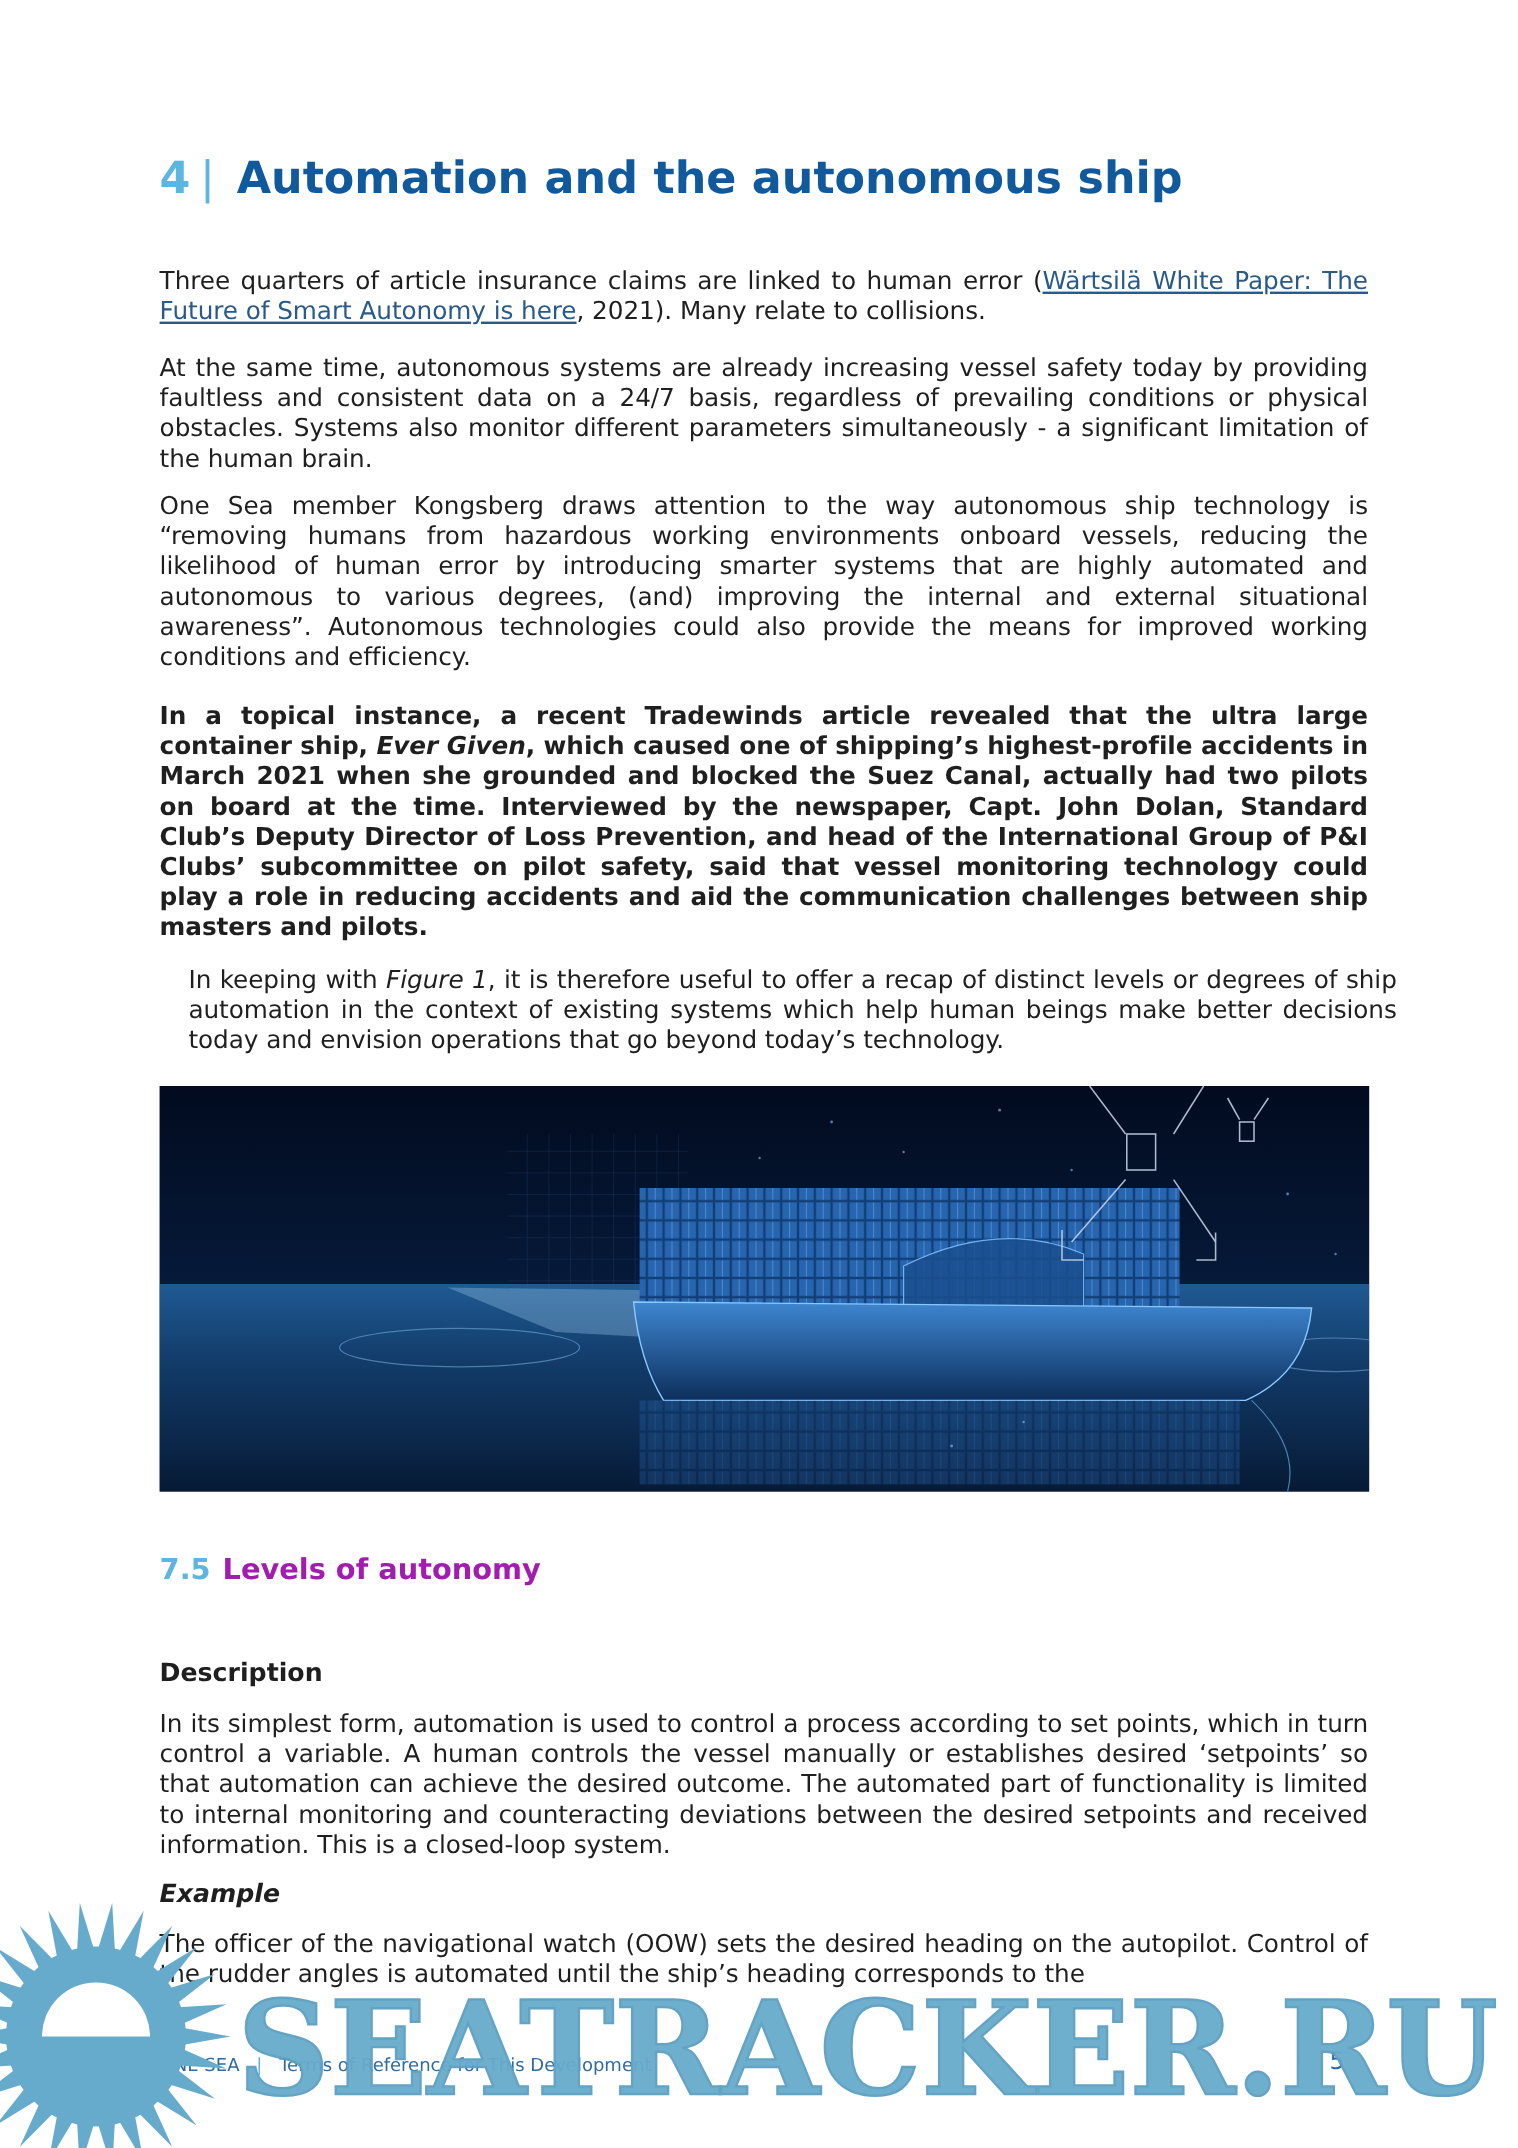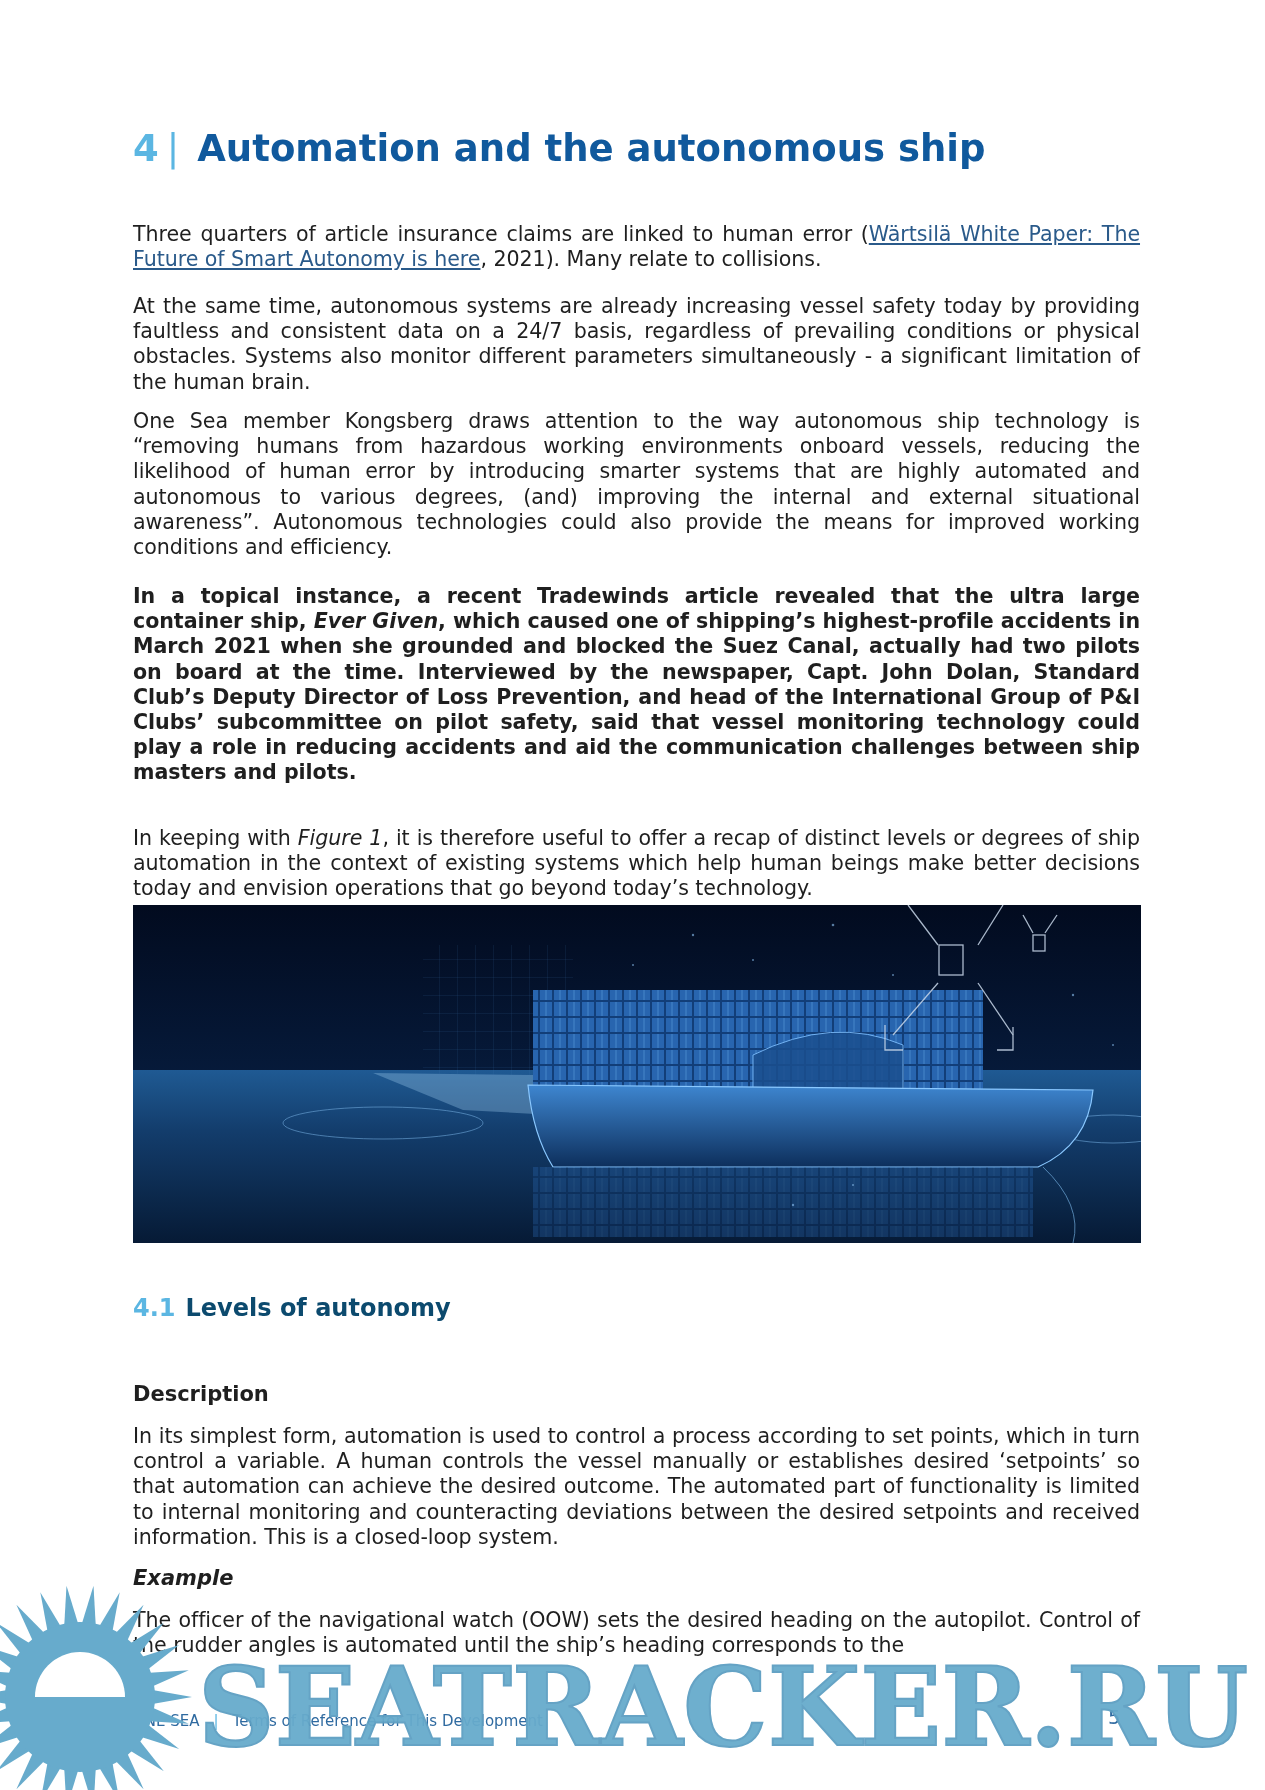--- a/index.html
+++ b/index.html
@@ -19,21 +19,21 @@
            text-align-last: left; letter-spacing: -0.05px; }
   .link { color: #2a5a8a; text-decoration: underline; }
 
   .figure { position: absolute; left: 133px; top: 905px; width: 1008px; height: 338px;
             background: #04122a; overflow: hidden; }
   .figure svg { display: block; }
 
   .section-title { position: absolute; left: 133px; top: 1293px; margin: 0;
                    font-weight: bold; font-size: 24px; line-height: 30px; white-space: nowrap; }
   .section-num { color: #5bb6e2; margin-right: 10px; }
-  .section-text { color: #0c4a6e; }
+  .section-text { color: #a21caf; }
 
   .level-head { position: absolute; left: 133px; top: 1338px; margin: 0; font-weight: bold;
                 font-style: italic; font-size: 21px; line-height: 26px; color: #1f1f1f; }
   .sub-head { position: absolute; left: 133px; margin: 0; font-weight: bold; font-size: 21px;
               line-height: 26px; color: #1f1f1f; }
 
   .footer { position: absolute; left: 133px; top: 1712px; font-size: 15px; color: #2f6aa0;
             white-space: nowrap; }
   .footer-sep { margin: 0 14px; color: #5bb6e2; }
   .page-num { position: absolute; left: 1108px; top: 1705px; font-size: 20px; color: #2f6aa0; }
@@ -62,21 +62,21 @@
   <div class="body-col" style="top:409px;">
     <p class="para">One Sea member Kongsberg draws attention to the way autonomous ship technology is “removing humans from hazardous working environments onboard vessels, reducing the likelihood of human error by introducing smarter systems that are highly automated and autonomous to various degrees, (and) improving the internal and external situational awareness”. Autonomous technologies could also provide the means for improved working conditions and efficiency.</p>
   </div>
 
   <div class="body-col" style="top:584px;font-weight:bold;">
     <p class="para">
       <span>In a topical instance, a recent Tradewinds article revealed that the ultra large container ship, </span><em>Ever Given</em><span>, which caused one of shipping’s highest-profile accidents in March 2021 when she grounded and blocked the Suez Canal, actually had two pilots on board at the time. Interviewed by the newspaper, Capt. John Dolan, Standard Club’s Deputy Director of Loss Prevention, and head of the International Group of P&amp;I Clubs’ subcommittee on pilot safety, said that vessel monitoring technology could play a role in reducing accidents and aid the communication challenges between ship masters and pilots.</span>
     </p>
   </div>
 
-  <div class="body-col" style="top:826px;">
+  <div class="body-col" style="top:804px;margin-left:24px;">
     <p class="para">
       <span>In keeping with </span><em>Figure 1</em><span>, it is therefore useful to offer a recap of distinct levels or degrees of ship automation in the context of existing systems which help human beings make better decisions today and envision operations that go beyond today’s technology.</span>
     </p>
   </div>
 
   <div class="figure" title="Digital wireframe illustration of a container ship on a dark blue sea">
     <svg width="1008" height="338" viewBox="0 0 1008 338">
       <defs>
         <linearGradient id="sky" x1="0" y1="0" x2="0" y2="1">
           <stop offset="0" stop-color="#020b1f"></stop>
@@ -132,21 +132,21 @@
           <circle cx="940" cy="90" r="1.2"></circle>
           <circle cx="980" cy="140" r="1"></circle>
         <circle cx="500" cy="60" r="1"></circle>
           <circle cx="660" cy="300" r="1.2"></circle>
           <circle cx="720" cy="280" r="1"></circle>
       </g>
     </svg>
   </div>
 
   <h2 class="section-title">
-    <span class="section-num">4.1</span><span class="section-text">Levels of autonomy</span>
+    <span class="section-num">7.5</span><span class="section-text">Levels of autonomy</span>
   </h2>
 
 
   <h4 class="sub-head" style="top:1381px;">Description</h4>
 
   <div class="body-col" style="top:1424px;">
     <p class="para">In its simplest form, automation is used to control a process according to set points, which in turn control a variable. A human controls the vessel manually or establishes desired ‘setpoints’ so that automation can achieve the desired outcome. The automated part of functionality is limited to internal monitoring and counteracting deviations between the desired setpoints and received information. This is a closed-loop system.</p>
   </div>
 
   <h4 class="sub-head" style="top:1565px;font-style:italic;">Example</h4>

